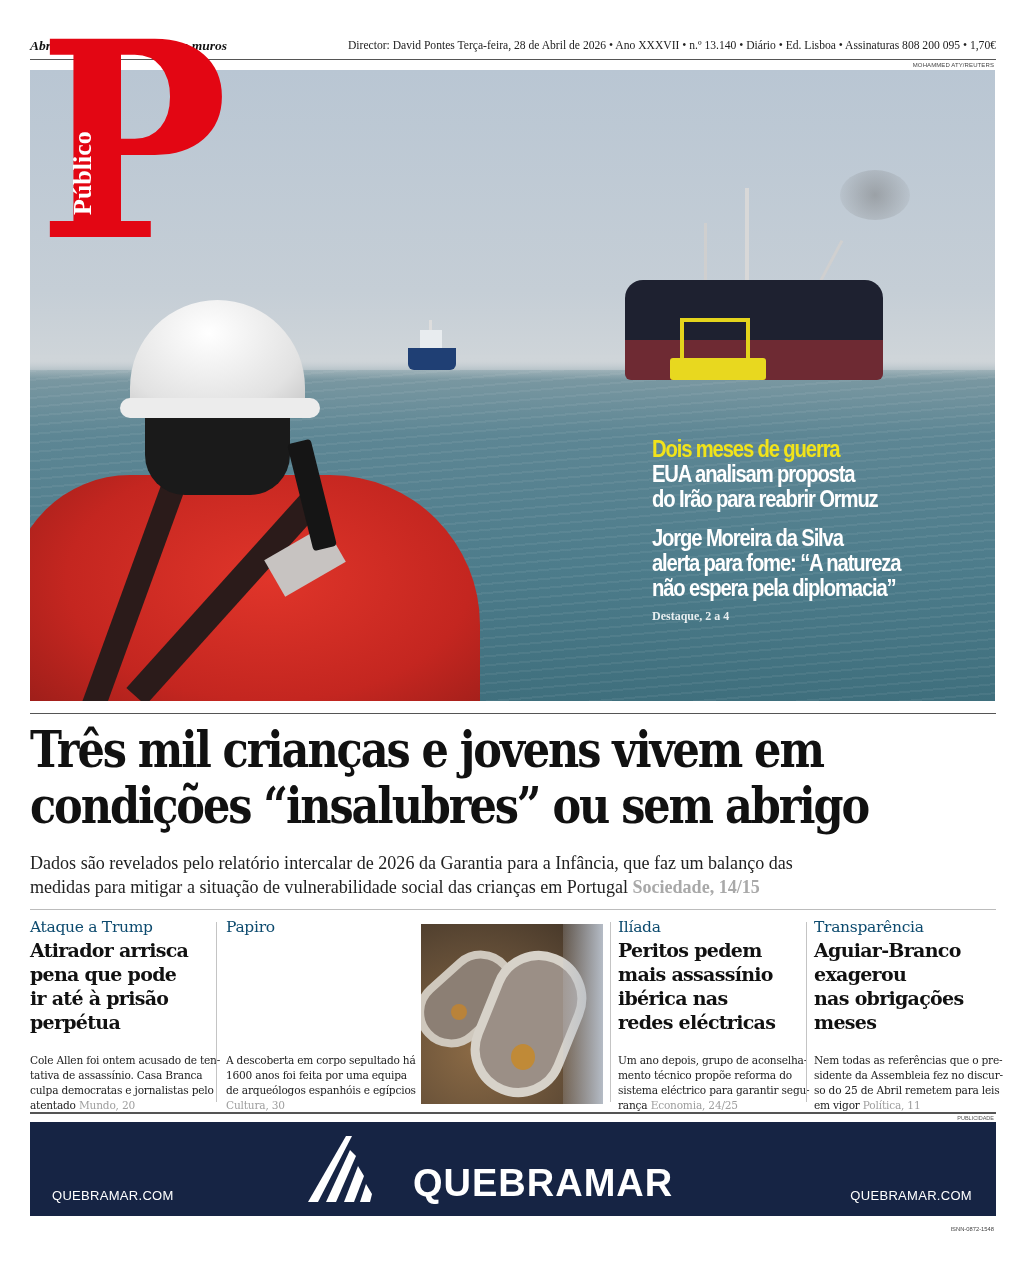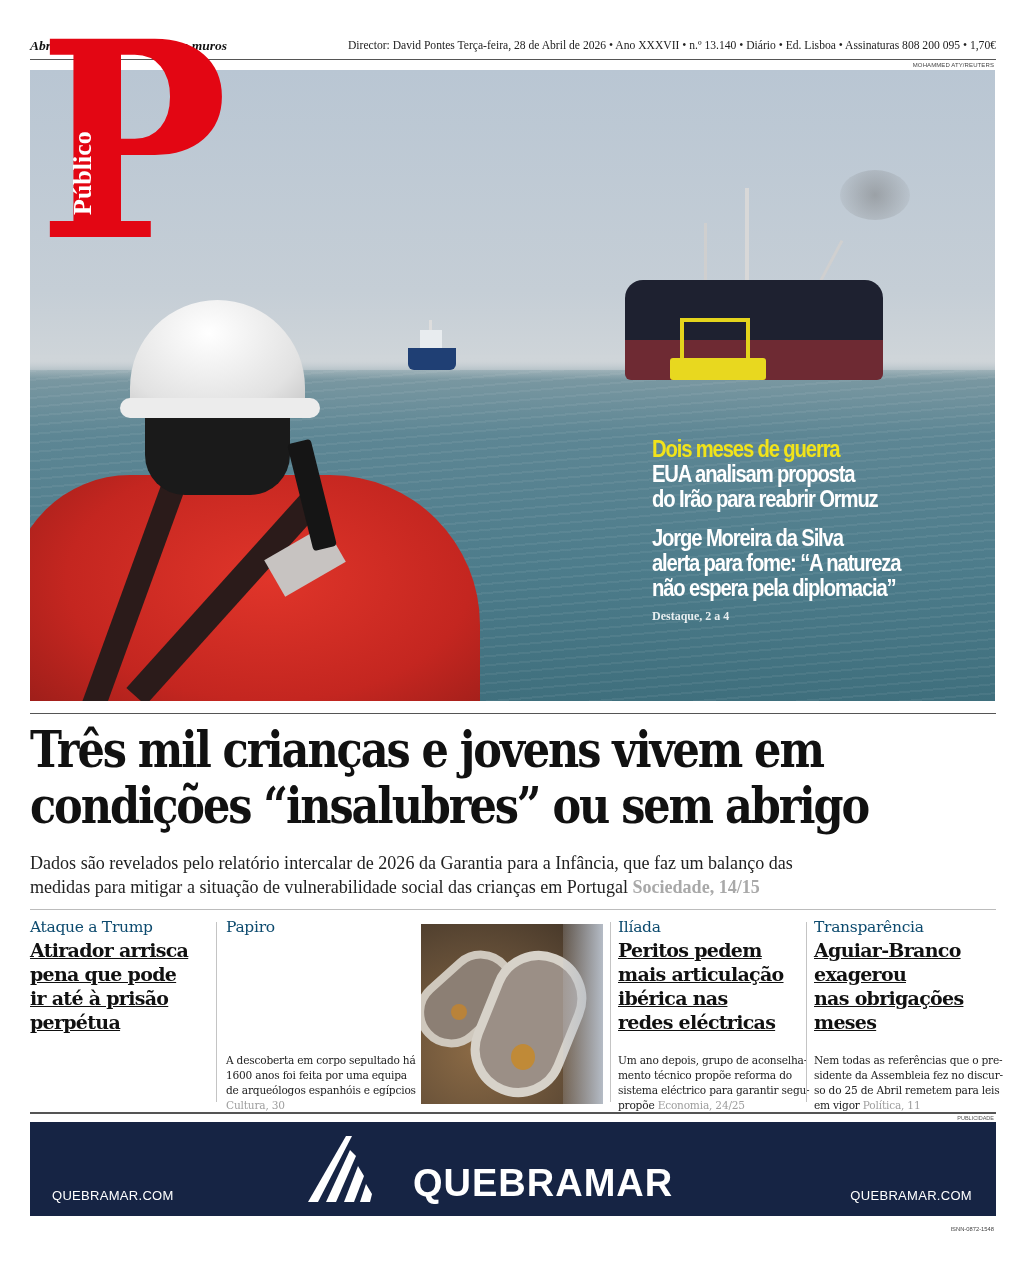--- a/index.html
+++ b/index.html
@@ -66,21 +66,21 @@
   .main-hl div { transform: scaleX(0.86); transform-origin: left; white-space: nowrap; }
   .main-lead { position: absolute; left: 30px; top: 851px; width: 980px; font-family: "Liberation Serif", serif; font-size: 19px; line-height: 24px; color: #222; }
   .main-lead div { white-space: nowrap; transform: scaleX(0.95); transform-origin: left; }
   .main-lead .sec { color: #a9a9a9; font-weight: bold; }
   .rule-mid { position: absolute; left: 30px; top: 909px; width: 966px; height: 1px; background: #bcbcbc; }
 
   
   .story { position: absolute; top: 918px; width: 182px; }
   .story .tag { font-family: "DejaVu Serif", serif; font-size: 15.5px; line-height: 19px; color: #0c4a6e; letter-spacing: -0.3px; white-space: nowrap; }
   .story .title { font-family: "DejaVu Serif", serif; font-weight: bold; font-size: 19px; line-height: 24px; color: #111; letter-spacing: -0.7px; margin-top: 1px; }
-  .story .title div { white-space: nowrap; text-decoration: underline; }
+  .story .title div { white-space: nowrap; }
   .story .title i { font-style: italic; }
   .story .body { position: absolute; top: 135px; left: 0; width: 182px; font-family: "DejaVu Serif", serif; font-size: 10.6px; line-height: 15px; color: #222; }
   .story .body div { white-space: nowrap; letter-spacing: -0.2px; }
   .story .sec { color: #9e9e9e; }
   .vsep { position: absolute; top: 922px; width: 1px; height: 180px; background: #c4c4c4; }
 
   .mummy { position: absolute; left: 421px; top: 924px; width: 182px; height: 180px; overflow: hidden; background: radial-gradient(ellipse at 30% 70%, #8b6a45, #5e4a35 60%, #3e3125); }
   .mummy .stone { position: absolute; left: 60px; top: 25px; width: 95px; height: 150px; border: 9px solid #d7d2c9; border-radius: 48px 48px 48px 48px; background: #9b8f86; transform: rotate(22deg); }
   .mummy .stone2 { position: absolute; left: 10px; top: 20px; width: 70px; height: 110px; border: 8px solid #cfc8bd; border-radius: 36px; background: #8c7f74; transform: rotate(48deg); }
   .mummy .face { position: absolute; left: 90px; top: 120px; width: 24px; height: 26px; border-radius: 50%; background: #c08a37; }
@@ -169,20 +169,26 @@
 <div class="rule-mid"></div>
 
 <div class="story" style="left:30px;">
   <div class="tag">Ataque a Trump</div>
   <div class="title">
     <div>Atirador arrisca</div>
     <div>pena que pode</div>
     <div>ir até à prisão</div>
     <div>perpétua</div>
   </div>
+  <div class="body">
+    <div>Cole Allen foi ontem acusado de ten-</div>
+    <div>tativa de assassínio. Casa Branca</div>
+    <div>culpa democratas e jornalistas pelo</div>
+    <div><span>atentado </span><span class="sec">Mundo, 20</span></div>
+  </div>
 </div>
 <div class="vsep" style="left:216px;"></div>
 
 <div class="story" style="left:226px;">
   <div class="tag">Papiro</div>
   <div class="body">
     <div>A descoberta em corpo sepultado há</div>
     <div>1600 anos foi feita por uma equipa</div>
     <div>de arqueólogos espanhóis e egípcios</div>
     <div class="sec">Cultura, 30</div>
@@ -195,29 +201,29 @@
   <div class="face2"></div>
   <div class="face"></div>
   <div class="rubble"></div>
 </div>
 <div class="vsep" style="left:610px;"></div>
 
 <div class="story" style="left:618px;">
   <div class="tag">Ilíada</div>
   <div class="title">
     <div>Peritos pedem</div>
-    <div>mais articulação</div>
+    <div>mais assassínio</div>
     <div>ibérica nas</div>
     <div>redes eléctricas</div>
   </div>
   <div class="body">
     <div>Um ano depois, grupo de aconselha-</div>
     <div>mento técnico propõe reforma do</div>
     <div>sistema eléctrico para garantir segu-</div>
-    <div><span>propõe </span><span class="sec">Economia, 24/25</span></div>
+    <div><span>rança </span><span class="sec">Economia, 24/25</span></div>
   </div>
 </div>
 <div class="vsep" style="left:806px;"></div>
 
 <div class="story" style="left:814px;">
   <div class="tag">Transparência</div>
   <div class="title">
     <div>Aguiar-Branco</div>
     <div>exagerou</div>
     <div>nas obrigações</div>

